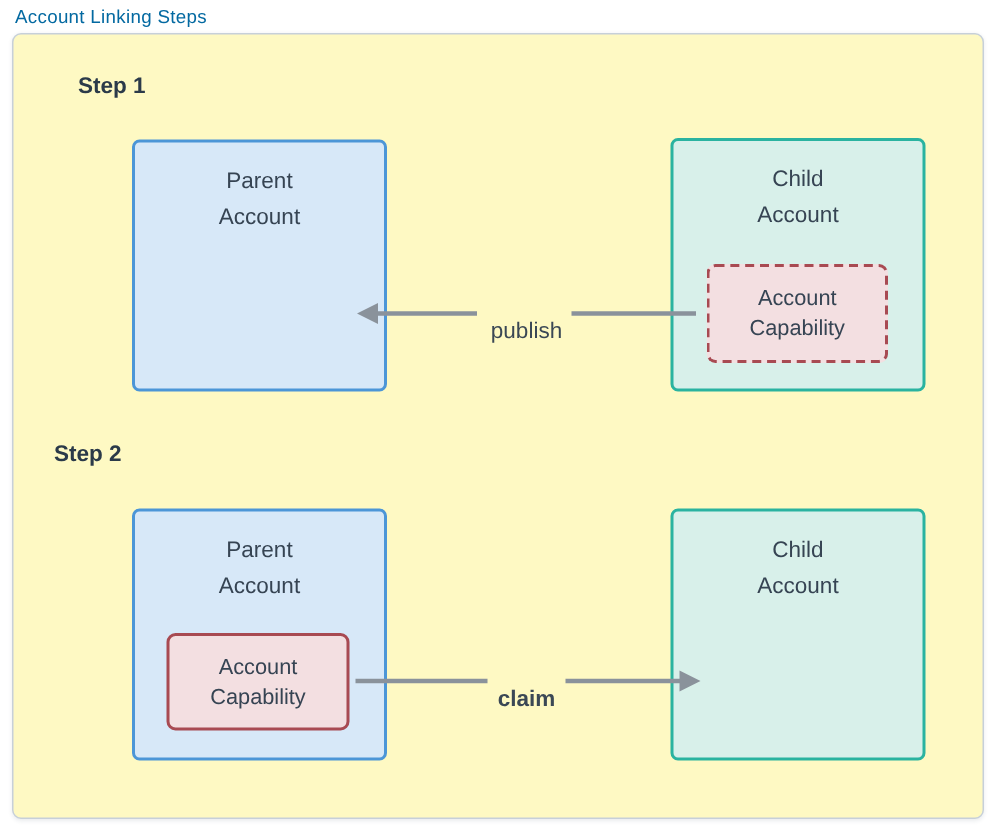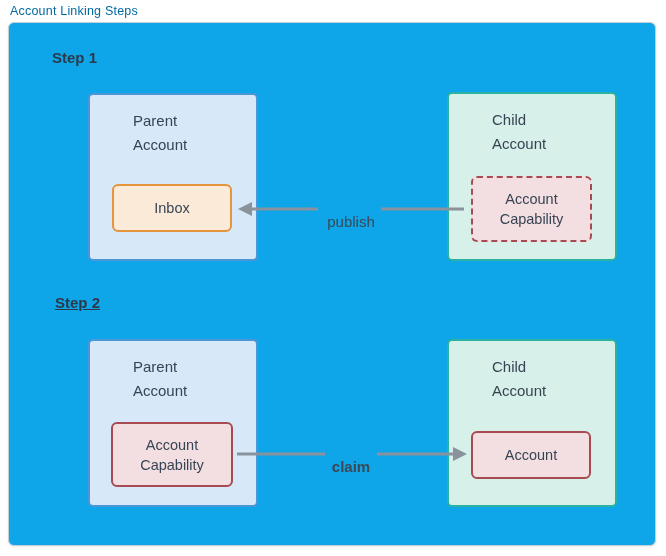--- a/index.html
+++ b/index.html
@@ -20,54 +20,54 @@
     color: #0369a1;
     letter-spacing: 0.2px;
   }
   .container {
     position: absolute;
     left: 8px;
     top: 22px;
     width: 648px;
     height: 524px;
     box-sizing: border-box;
-    background: #0ea5e9;
+    background: #fef9c3;
     border: 1px solid #c7d0d9;
     border-radius: 6px;
     box-shadow: 0 1px 3px rgba(40,60,80,0.10);
     padding-left: 44px;
   }
   .step-label {
     position: absolute;
     font-size: 15px;
     font-weight: bold;
     color: #2b3a49;
   }
   .step1-label { left: 43px; top: 26px; }
-  .step2-label { left: 46px; top: 271px; text-decoration: underline; }
+  .step2-label { left: 27px; top: 271px; }
 
   .group-box {
     position: absolute;
     width: 170px;
     height: 168px;
     box-sizing: border-box;
     border: 2px solid;
     border-radius: 5px;
   }
   .parent { background: #d7e8f8; border-color: #4c96d7; }
   .child  { background: #d8f0ea; border-color: #2ab3a0; }
   .pos-parent1 { left: 79px;  top: 70px;  }
   .pos-child1  { left: 438px; top: 69px; height: 169px; }
   .pos-parent2 { left: 79px;  top: 316px; }
   .pos-child2  { left: 438px; top: 316px; }
 
   .group-title {
     width: 80px;
     margin: 14px auto 0;
-    text-align: left;
+    text-align: center;
     font-size: 15px;
     line-height: 24px;
     color: #364453;
   }
   .node {
     position: absolute;
     box-sizing: border-box;
     border: 2px solid;
     border-radius: 6px;
     display: flex;
@@ -110,46 +110,40 @@
 <body>
 
 <div class="frame-label">Account Linking Steps</div>
 
 <div class="container">
 
   <div class="step-label step1-label">Step 1</div>
 
   <div class="group-box parent pos-parent1">
     <div class="group-title">Parent Account</div>
-    <div class="node orange pos-inbox">
-      <span class="node-label">Inbox</span>
-    </div>
   </div>
 
   <div class="group-box child pos-child1">
     <div class="group-title">Child Account</div>
     <div class="node red dashed pos-cap1">
       <span class="node-label">Account Capability</span>
     </div>
   </div>
 
   <div class="step-label step2-label">Step 2</div>
 
   <div class="group-box parent pos-parent2">
     <div class="group-title">Parent Account</div>
     <div class="node red pos-cap2">
       <span class="node-label">Account Capability</span>
     </div>
   </div>
 
   <div class="group-box child pos-child2">
     <div class="group-title">Child Account</div>
-    <div class="node red pos-account2">
-      <span class="node-label">Account</span>
-    </div>
   </div>
 
   <svg class="arrows-svg" viewBox="0 0 648 524" xmlns="http://www.w3.org/2000/svg">
     <g stroke="#8a929b" stroke-width="3" fill="#8a929b">
       <line x1="241" y1="186" x2="309" y2="186"></line>
       <line x1="372" y1="186" x2="455" y2="186"></line>
       <polygon points="229,186 243,179 243,193" stroke="none"></polygon>
     </g>
     <g stroke="#8a929b" stroke-width="3" fill="#8a929b">
       <line x1="228" y1="431" x2="316" y2="431"></line>

